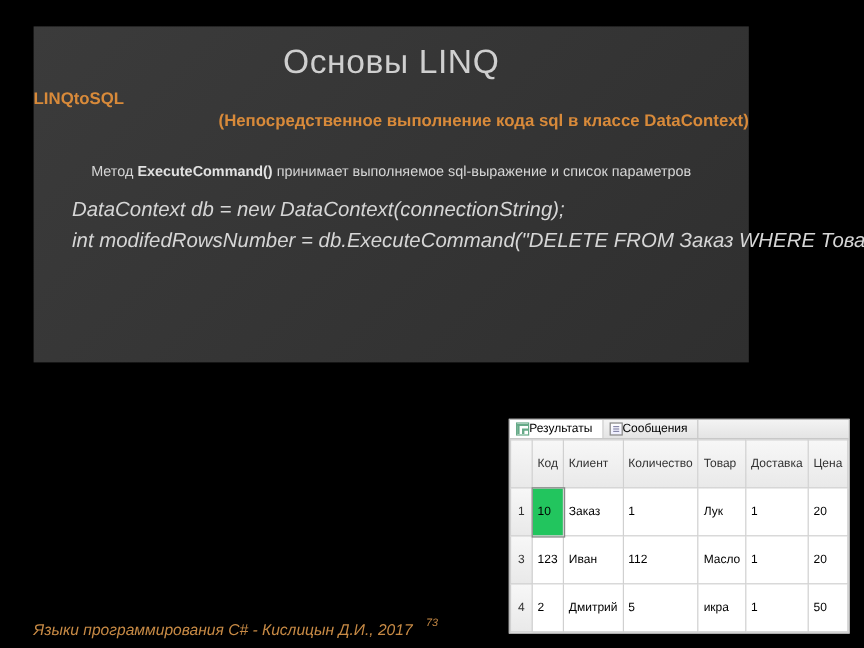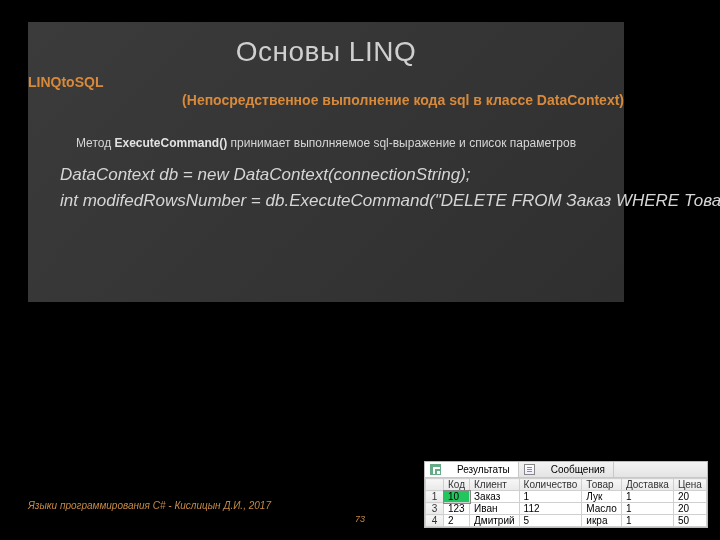--- a/index.html
+++ b/index.html
@@ -8,36 +8,36 @@
     position: absolute; top: 22px; left: 28px; width: 596px; height: 280px;
     background: linear-gradient(135deg, #3b3b3b 0%, #2f2f2f 100%);
     color: #fff;
   }
   .title { text-align: center; font-size: 28px; font-weight: 300; color: #cfcfcf; margin-top: 14px; letter-spacing: 0.5px; }
   .subtitle { font-size: 14px; color: #d88a3a; font-weight: 600; margin-top: 6px; }
   .subtitle2 { text-align: right; font-size: 14px; color: #d88a3a; font-weight: 600; margin-top: 2px; }
   .body { margin: 28px 18px 0 18px; font-size: 12px; color: #d6d6d6; font-weight: 400; text-align: center; }
   .body strong { font-weight: 700; color: #e2e2e2; }
   .code { margin: 12px 18px 0 32px; font-size: 17px; font-style: italic; color: #d6d6d6; font-family: "Segoe UI", Arial, sans-serif; line-height: 1.55; white-space: pre; }
-  .footer { position: absolute; left: 28px; bottom: 29px; font-size: 10px; font-style: italic; color: #c78a45; }
+  .footer { position: absolute; left: 28px; bottom: 8px; font-size: 13px; font-style: italic; color: #c78a45; }
   .pagenum { position: absolute; left: 50%; transform: translateX(-50%); bottom: 16px; font-size: 9px; font-style: italic; color: #c78a45; }
 
   .table-panel {
     position: absolute; right: 12px; bottom: 12px; width: 284px;
     background: #fff; font-size: 10px; color: #000; border: 1px solid #bbb;
   }
   .tabs { display: flex; background: linear-gradient(#f3f3f3, #e4e4e4); border-bottom: 1px solid #c8c8c8; }
-  .tab { display: flex; align-items: flex-end; gap: 16px; padding: 2px 8px 2px 5px; border-right: 1px solid #c8c8c8; font-size: 10px; }
+  .tab { display: flex; align-items: flex-end; gap: 0; padding: 2px 8px 2px 5px; border-right: 1px solid #c8c8c8; font-size: 10px; }
   .tab.active { background: #fff; }
   .icon { width: 11px; height: 11px; display: inline-block; }
   .icon-grid { background: linear-gradient(#fff,#fff); border:1px solid #6a8; box-shadow: inset 2px 0 0 #6a8, inset 0 2px 0 #6a8, inset 4px 0 0 #fff, inset 0 4px 0 #fff, inset 6px 0 0 #6a8, inset 0 6px 0 #6a8; }
   .icon-msg { border:1px solid #888; background: linear-gradient(#fff,#eef); position:relative; }
   .icon-msg::after { content:""; position:absolute; left:2px; right:2px; top:2px; height:1px; background:#88a; box-shadow: 0 2px 0 #88a, 0 4px 0 #88a; }
   table { border-collapse: collapse; width: 100%; font-size: 10px; }
-  th, td { border: 1px solid #d0d0d0; padding: 0 4px; text-align: left; white-space: nowrap; }
+  th, td { border: 1px solid #d0d0d0; padding: 14px 4px; text-align: left; white-space: nowrap; }
   th { background: linear-gradient(#f7f7f7,#e9e9e9); font-weight: 400; color: #333; }
   td.rownum { background: linear-gradient(#f7f7f7,#e9e9e9); width: 18px; text-align: center; color:#333; }
   td.sel { background: #22c55e; outline: 1px solid #888; }
 </style>
 </head>
 <body>
 
 <div class="slide">
   <div class="title">Основы LINQ</div>
   <div class="subtitle">LINQtoSQL</div>

